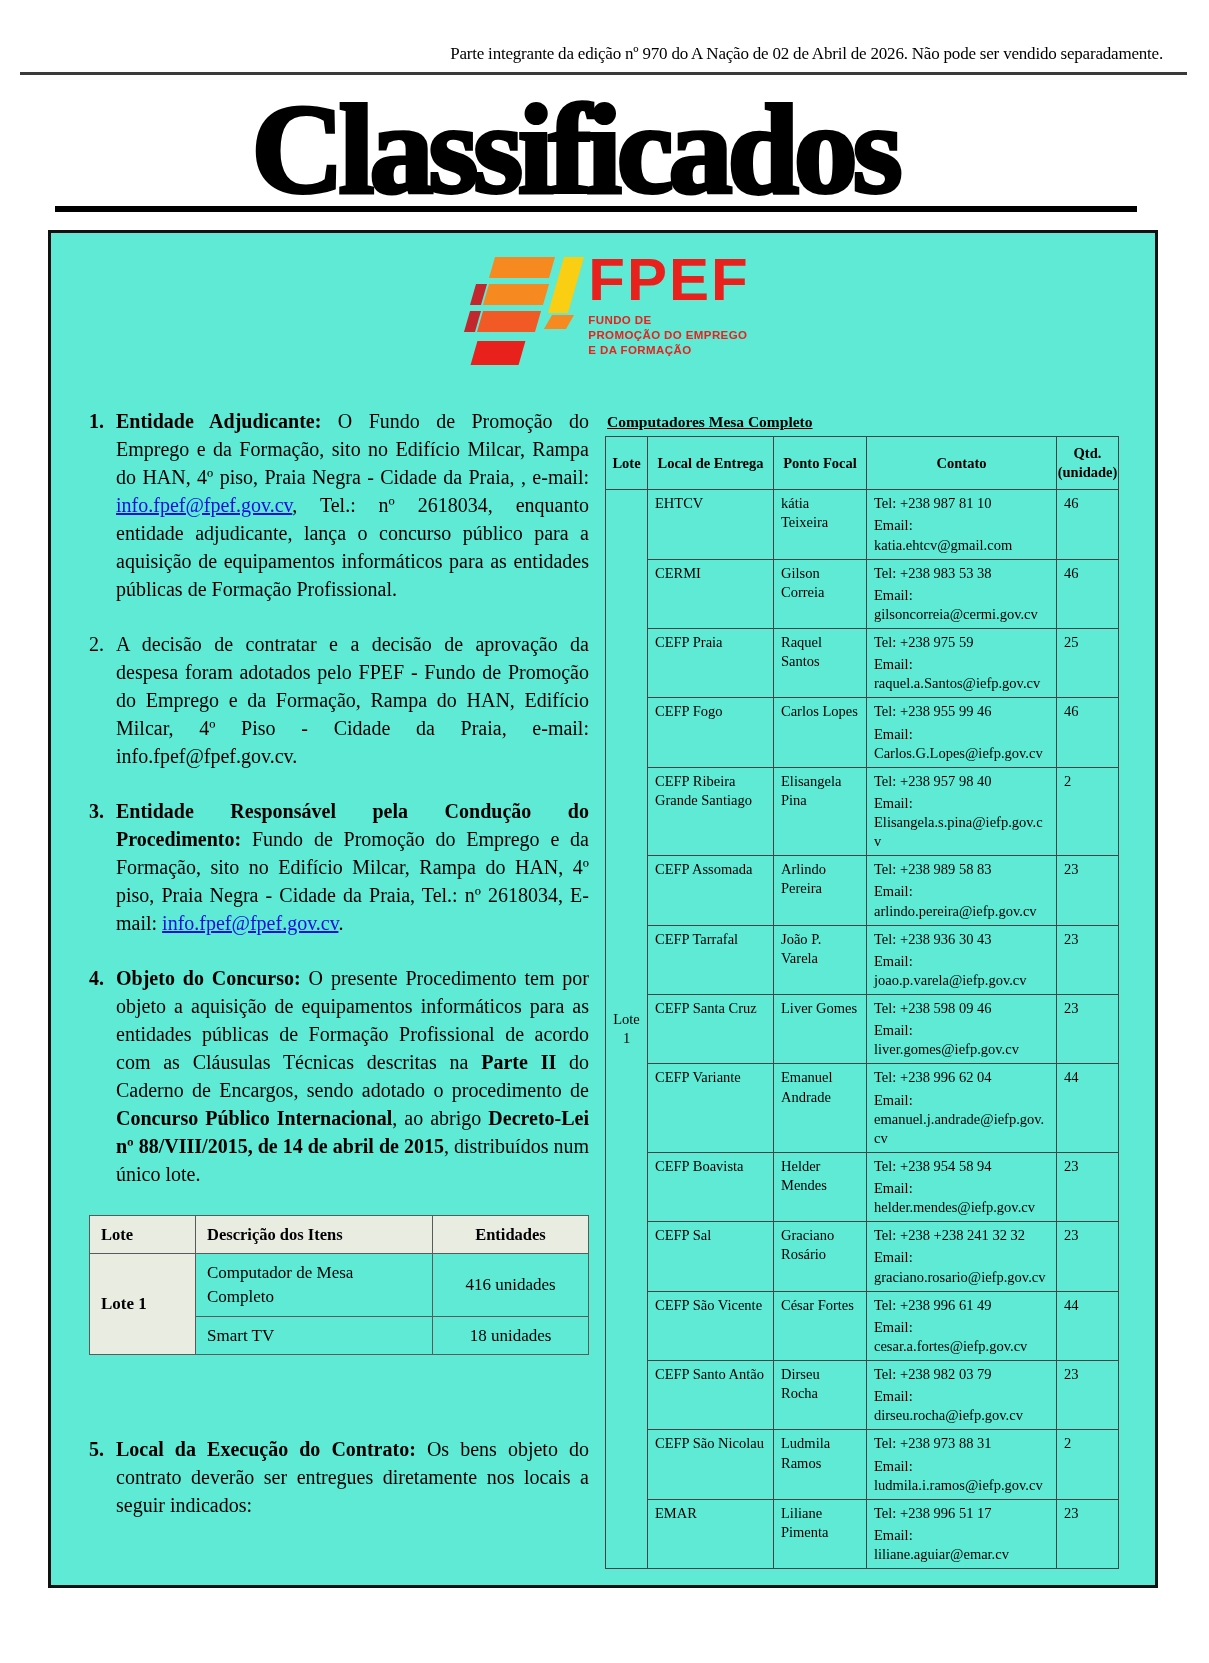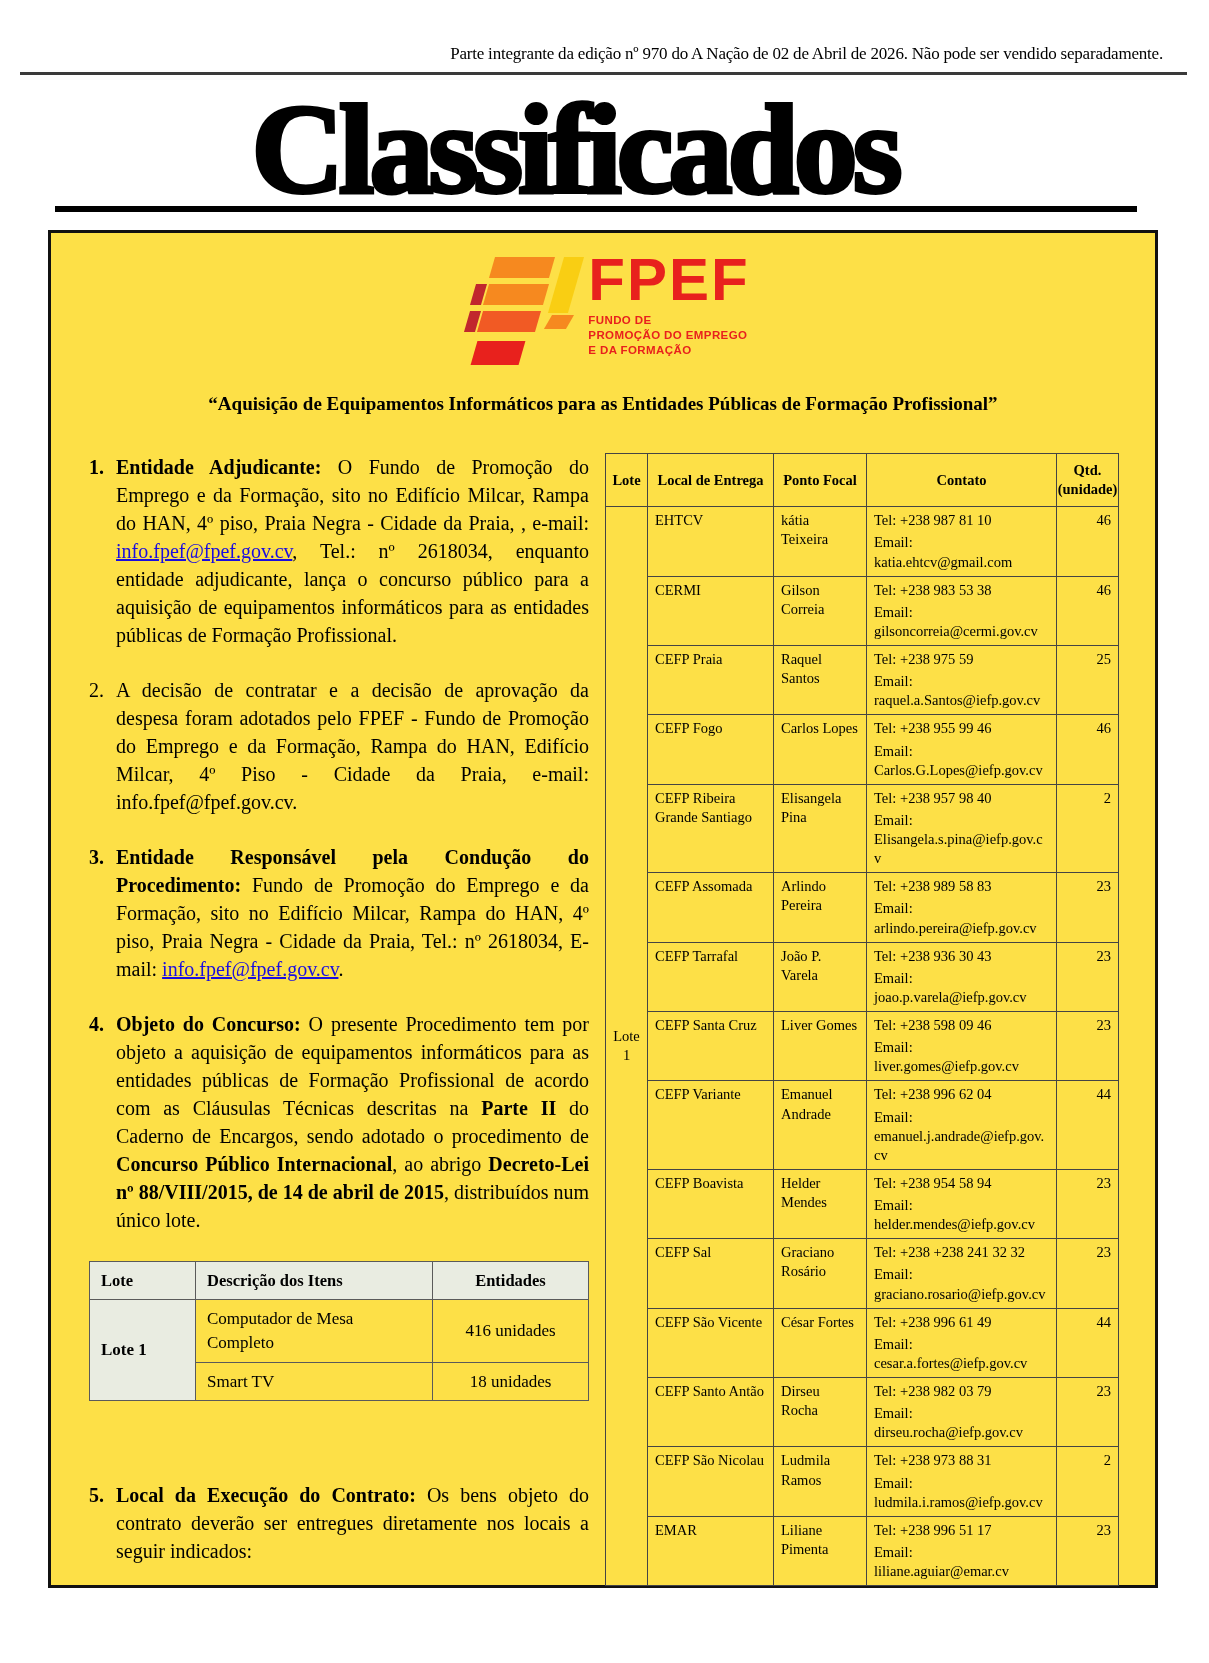--- a/index.html
+++ b/index.html
@@ -25,21 +25,21 @@
     letter-spacing:-5px;
     -webkit-text-stroke:4px #000;
   }
   .mast-rule{
     position:absolute;top:206px;left:55px;right:72px;
     border-top:6px solid #000;
   }
   
   .adbox{
     position:absolute;top:230px;left:48px;width:1110px;height:1358px;
-    border:3px solid #111;box-sizing:border-box;background:#fde047;
+    border:3px solid #111;box-sizing:border-box;background:#5eead4;
   }
   
   .logo{display:flex;justify-content:center;align-items:flex-start;margin-top:18px;}
   .logo-mark{position:relative;width:118px;height:118px;flex:0 0 auto;}
   .lbar{position:absolute;transform:skewX(-16deg);}
   .lbar.b1{top:6px;left:36px;width:60px;height:21px;}
   .lbar.b2{top:33px;left:30px;width:60px;height:21px;}
   .lbar.b3{top:60px;left:24px;width:58px;height:21px;}
   .lbar.b4{top:90px;left:18px;width:48px;height:24px;}
   .ledge{position:absolute;transform:skewX(-16deg);width:11px;height:21px;}
@@ -77,21 +77,21 @@
   .dtable{width:100%;border-collapse:collapse;table-layout:fixed;
     font-size:14.5px;line-height:1.32;}
   .dtable th,.dtable td{border:1.2px solid #444;padding:4px 7px;vertical-align:top;
     text-align:left;overflow:hidden;word-wrap:break-word;}
   .dtable thead th{text-align:center;font-weight:bold;padding:7px 0;vertical-align:middle;}
   .dtable .w-lote{width:42px;}
   .dtable .w-local{width:126px;}
   .dtable .w-ponto{width:93px;}
   .dtable .w-contato{width:190px;}
   .dtable .w-qtd{width:62px;}
-  .dtable td.c-qtd{text-align:right;}
+  .dtable td.c-qtd{text-align:left;}
   .dtable td .email-line{margin-top:3px;}
   .dtable td.lote-cell{vertical-align:middle;text-align:center;font-size:14.5px;}
   .qtd-h2{font-weight:bold;}
 </style>
 </head>
 <body>
 
 <div class="top-notice">Parte integrante da edição nº 970 do A Nação de 02 de Abril de 2026. Não pode ser vendido separadamente.</div>
 <div class="top-rule"></div>
 
@@ -114,21 +114,20 @@
     <div class="logo-text">
       <div class="logo-acronym" style="color:#E8211D">FPEF</div>
       <div class="logo-sub" style="color:#E8211D">
         <div>FUNDO DE</div>
         <div>PROMOÇÃO DO EMPREGO</div>
         <div>E DA FORMAÇÃO</div>
       </div>
     </div>
   </div>
 
-  <div class="ann-sub">“Aquisição de Equipamentos Informáticos para as Entidades Públicas de Formação Profissional”</div>
 
   <div class="columns">
 
     <div class="col-left">
 
       <div class="sec">
         <span class="num">1.</span><span class="lbl">Entidade Adjudicante:</span><span> O Fundo de Promoção do Emprego e da Formação, sito no Edifício Milcar, Rampa do HAN, 4º piso, Praia Negra - Cidade da Praia, , e-mail: </span><a class="maillink">info.fpef@fpef.gov.cv</a><span>, Tel.: nº 2618034, enquanto entidade adjudicante, lança o concurso público para a aquisição de equipamentos informáticos para as entidades públicas de Formação Profissional.</span>
       </div>
 
       <div class="sec">
@@ -169,20 +168,21 @@
         </tbody>
       </table>
 
       <div class="sec sec5">
         <span class="num">5.</span><span class="lbl">Local da Execução do Contrato:</span><span> Os bens objeto do contrato deverão ser entregues diretamente nos locais a seguir indicados:</span>
       </div>
     </div>
 
     <div class="col-right">
 
+      <div class="tbl-title">Computadores Mesa Completo</div>
 
       <table class="dtable computadores">
         <colgroup>
             <col class="w-lote">
             <col class="w-local">
             <col class="w-ponto">
             <col class="w-contato">
             <col class="w-qtd">
           </colgroup>
         <thead>

